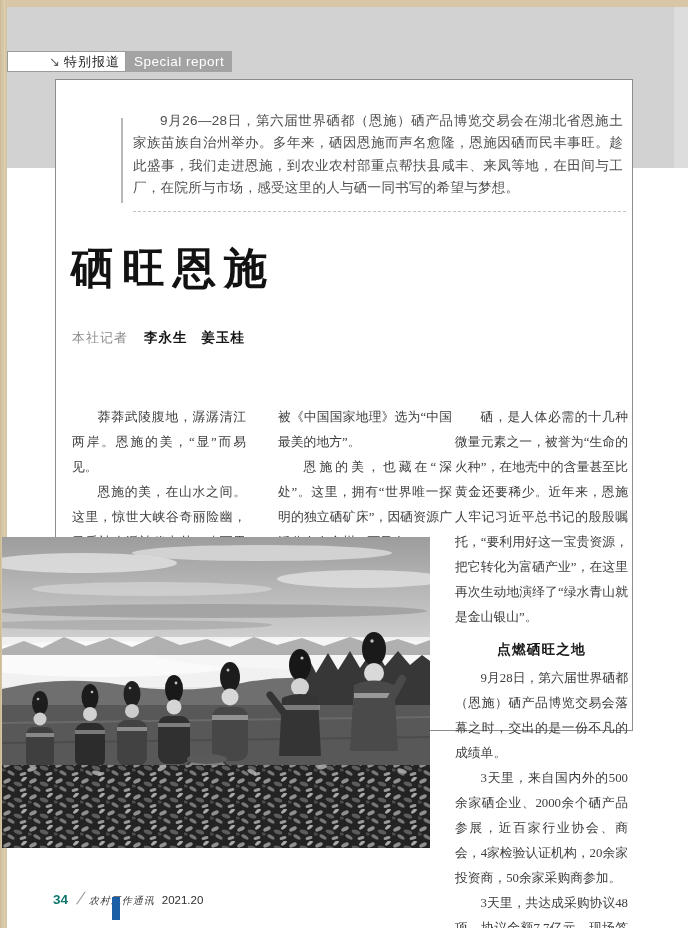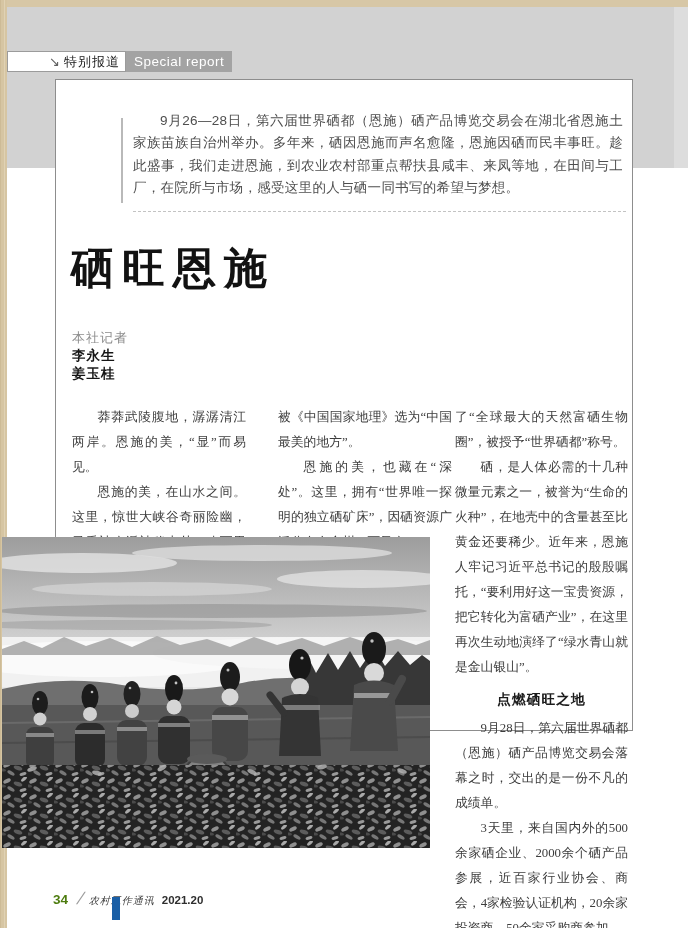--- a/index.html
+++ b/index.html
@@ -31,43 +31,43 @@
   .frame { left:55px; top:79px; width:578px; height:652px; border:1px solid #8d8d8d; background:#ffffff; }
 
   .intro-rule { left:65px; top:38px; width:2px; height:85px; background:#b9b9b9; }
   .intro-text { left:77px; top:30px; width:490px; font-size:13.5px; line-height:22.4px;
                 color:#4e4e4e; text-align:justify; text-indent:2em; letter-spacing:.3px; }
   .intro-dashed { left:77px; top:131px; width:493px; border-top:1px dashed #c3c3c3; }
 
   .headline { left:15px; top:160px; font-family:"Liberation Serif","DejaVu Serif",serif;
               font-weight:bold; font-size:43px; letter-spacing:8px; color:#121212; }
 
-  .byline { left:16px; top:249px; font-size:13px; color:#8d8d8d; display:flex; align-items:baseline;flex-direction:column; }
+  .byline { left:16px; top:249px; font-size:13px; color:#8d8d8d; display:flex; align-items:baseline; }
   .byline .label { margin-right:16px; letter-spacing:1px; }
   .byline .author { color:#151515; font-weight:bold; font-size:13.5px; letter-spacing:1px; margin-right:14px; }
 
   .col { top:325px; width:174px; font-size:12.8px; line-height:25px; color:#3d3d3d; text-align:justify;font-family:Liberation Serif, serif; }
   .col p { text-indent:2em; }
   .col p.cont { text-indent:0; }
   .col1 { left:16px; }
   .col2 { left:222px; }
   .col3 { left:399px; width:173px; }
   .subhead { font-weight:bold; color:#1c1c1c; text-align:center; text-indent:0 !important;
              font-size:13.8px; padding:7px 0 4px 0; letter-spacing:1px; }
 
   
   .photo { left:2px; top:537px; width:428px; height:311px; z-index:5; line-height:0; }
 
   
   .footer { left:53px; top:872px; display:flex; align-items:baseline; z-index:6; }
-  .pageno { font-size:13.5px; font-weight:bold; color:#4d7c0f; margin-right:10px;margin-top:20px; }
+  .pageno { font-size:13.5px; font-weight:bold; color:#0f766e; margin-right:10px;margin-top:20px; }
   .slash { font-size:17px; color:#9c9c9c; font-style:italic; margin-right:6px; transform:skewX(-12deg); }
   .journal { font-family:"DejaVu Serif","Liberation Serif",serif; font-style:italic;
              font-size:10px; color:#3f3f3f; letter-spacing:1px; margin-right:7px; }
-  .issue { font-size:11.5px; font-weight:bold; color:#2e2e2e; }
+  .issue { font-size:11.5px; font-weight:normal; color:#2e2e2e; }
   .footer-bar { left:112px; top:897px; width:8px; height:23px; background:#1a5fa6; z-index:6; }
 </style>
 </head>
 <body>
 
 <div class="abs edge-top"></div>
 <div class="abs gray-band"></div>
 <div class="abs gray-band-light"></div>
 
 <div class="abs banner">
@@ -95,21 +95,20 @@
     <p>莽莽武陵腹地，潺潺清江两岸。恩施的美，“显”而易见。</p>
     <p>恩施的美，在山水之间。这里，惊世大峡谷奇丽险幽，灵秀神农溪神秘古朴，八百里清江如诗如画，</p>
   </div>
 
   <div class="abs col col2">
     <p class="cont">被《中国国家地理》选为“中国最美的地方”。</p>
     <p>恩施的美，也藏在“深处”。这里，拥有“世界唯一探明的独立硒矿床”，因硒资源广泛分布在全州，而又有</p>
   </div>
 
   <div class="abs col col3">
-    <p class="cont">了“全球最大的天然富硒生物圈”，被授予“世界硒都”称号。</p>
     <p>硒，是人体必需的十几种微量元素之一，被誉为“生命的火种”，在地壳中的含量甚至比黄金还要稀少。近年来，恩施人牢记习近平总书记的殷殷嘱托，“要利用好这一宝贵资源，把它转化为富硒产业”，在这里再次生动地演绎了“绿水青山就是金山银山”。</p>
     <p class="subhead">点燃硒旺之地</p>
     <p>9月28日，第六届世界硒都（恩施）硒产品博览交易会落幕之时，交出的是一份不凡的成绩单。</p>
     <p>3天里，来自国内外的500余家硒企业、2000余个硒产品参展，近百家行业协会、商会，4家检验认证机构，20余家投资商，50余家采购商参加。</p>
     <p>3天里，共达成采购协议48项，协议金额7.7亿元，现场签约28项，还有20项采购协议通过“云上”签约。</p>
 
   </div>
 </div>
 
 <div class="abs photo">

